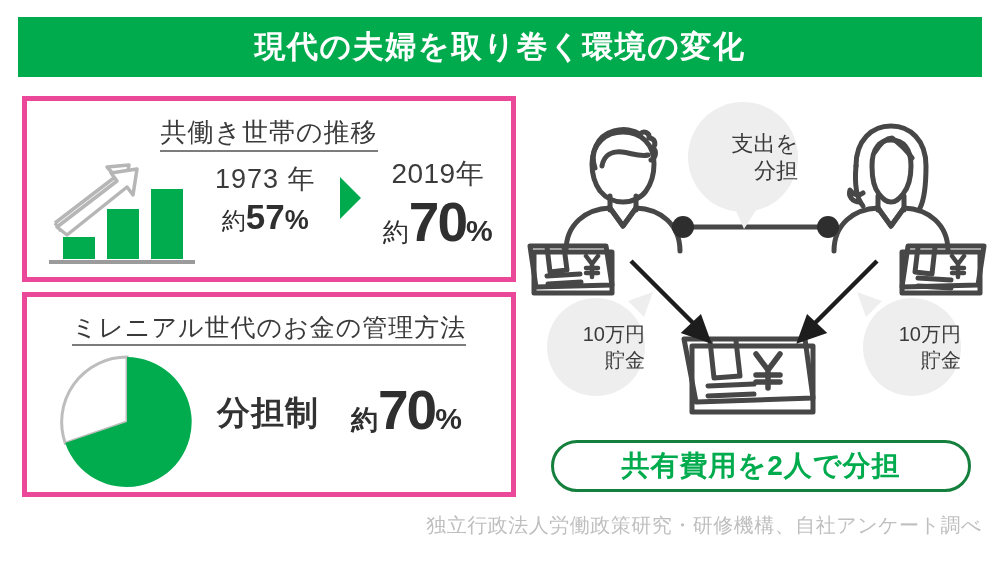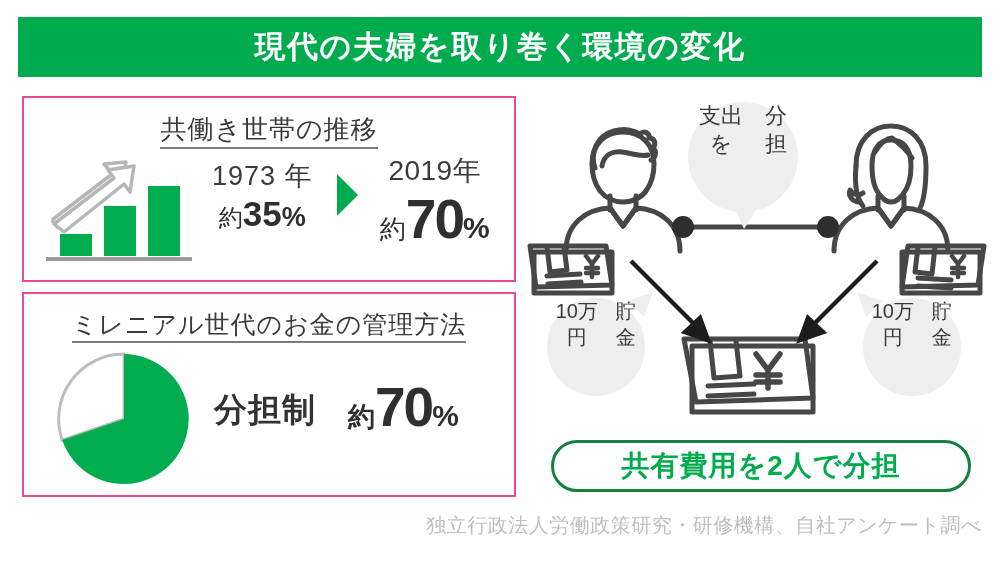--- a/index.html
+++ b/index.html
@@ -24,21 +24,21 @@
     color: #ffffff;
     font-size: 31px;
     font-weight: bold;
     letter-spacing: 1.5px;
   }
 
   
   .card {
     position: absolute;
     background: #ffffff;
-    border: 2px solid #ec4899;
+    border: 5px solid #ec4899;
   }
   #card-trend { left: 22px; top: 96px; width: 494px; height: 186px; }
   #card-mgmt  { left: 22px; top: 292px; width: 494px; height: 205px; padding-left: 34px; }
 
   .card-heading {
     position: absolute;
     left: 0; right: 0;
     text-align: center;
     font-size: 26px;
     color: #3a3a3a;
@@ -98,22 +98,22 @@
   .mgmt-pct b { font-size: 55px; font-weight: bold; letter-spacing: -2px; }
   .mgmt-pct i { font-style: normal; font-size: 30px; font-weight: bold; }
 
   
   #illus { position: absolute; left: 520px; top: 96px; width: 470px; height: 400px; }
 
   .bubble {
     position: absolute;
     background: #eeeeee;
     border-radius: 50%;
-    display: flex; flex-direction: row;
-    align-items: flex-start; justify-content: center;
+    display: flex; flex-direction: column;
+    align-items: flex-end; justify-content: center;
     color: #3a3a3a;
     text-align: center;
   }
   #bubble-top { left: 168px; top: 6px; width: 110px; height: 110px; font-size: 22px; line-height: 1.25; }
   #bubble-left { left: 27px; top: 202px; width: 98px; height: 98px; font-size: 20px; line-height: 1.3; }
   #bubble-right { left: 343px; top: 202px; width: 98px; height: 98px; font-size: 20px; line-height: 1.3; }
   .bubble span { display: block; }
 
   
   .cta-pill {
@@ -157,21 +157,21 @@
         <rect x="62" y="56" width="32" height="50" fill="#00ac4e"></rect>
         <rect x="106" y="36" width="32" height="70" fill="#00ac4e"></rect>
         <rect x="4" y="107" width="146" height="4" fill="#9b9b9b"></rect>
       </svg>
     </div>
 
     <div class="trend-row">
       <div class="trend-block old">
         <div class="yr-old">1973 年</div>
         <div class="pct-old">
-          <span>約</span><b>35</b><i>%</i>
+          <span>約</span><b>57</b><i>%</i>
         </div>
       </div>
 
       <div class="tri-arrow"></div>
 
       <div class="trend-block new">
         <div class="yr-new">2019年</div>
         <div class="pct-new">
           <span class="hl-under"></span>
           <span>約</span><b>70</b><i>%</i>

